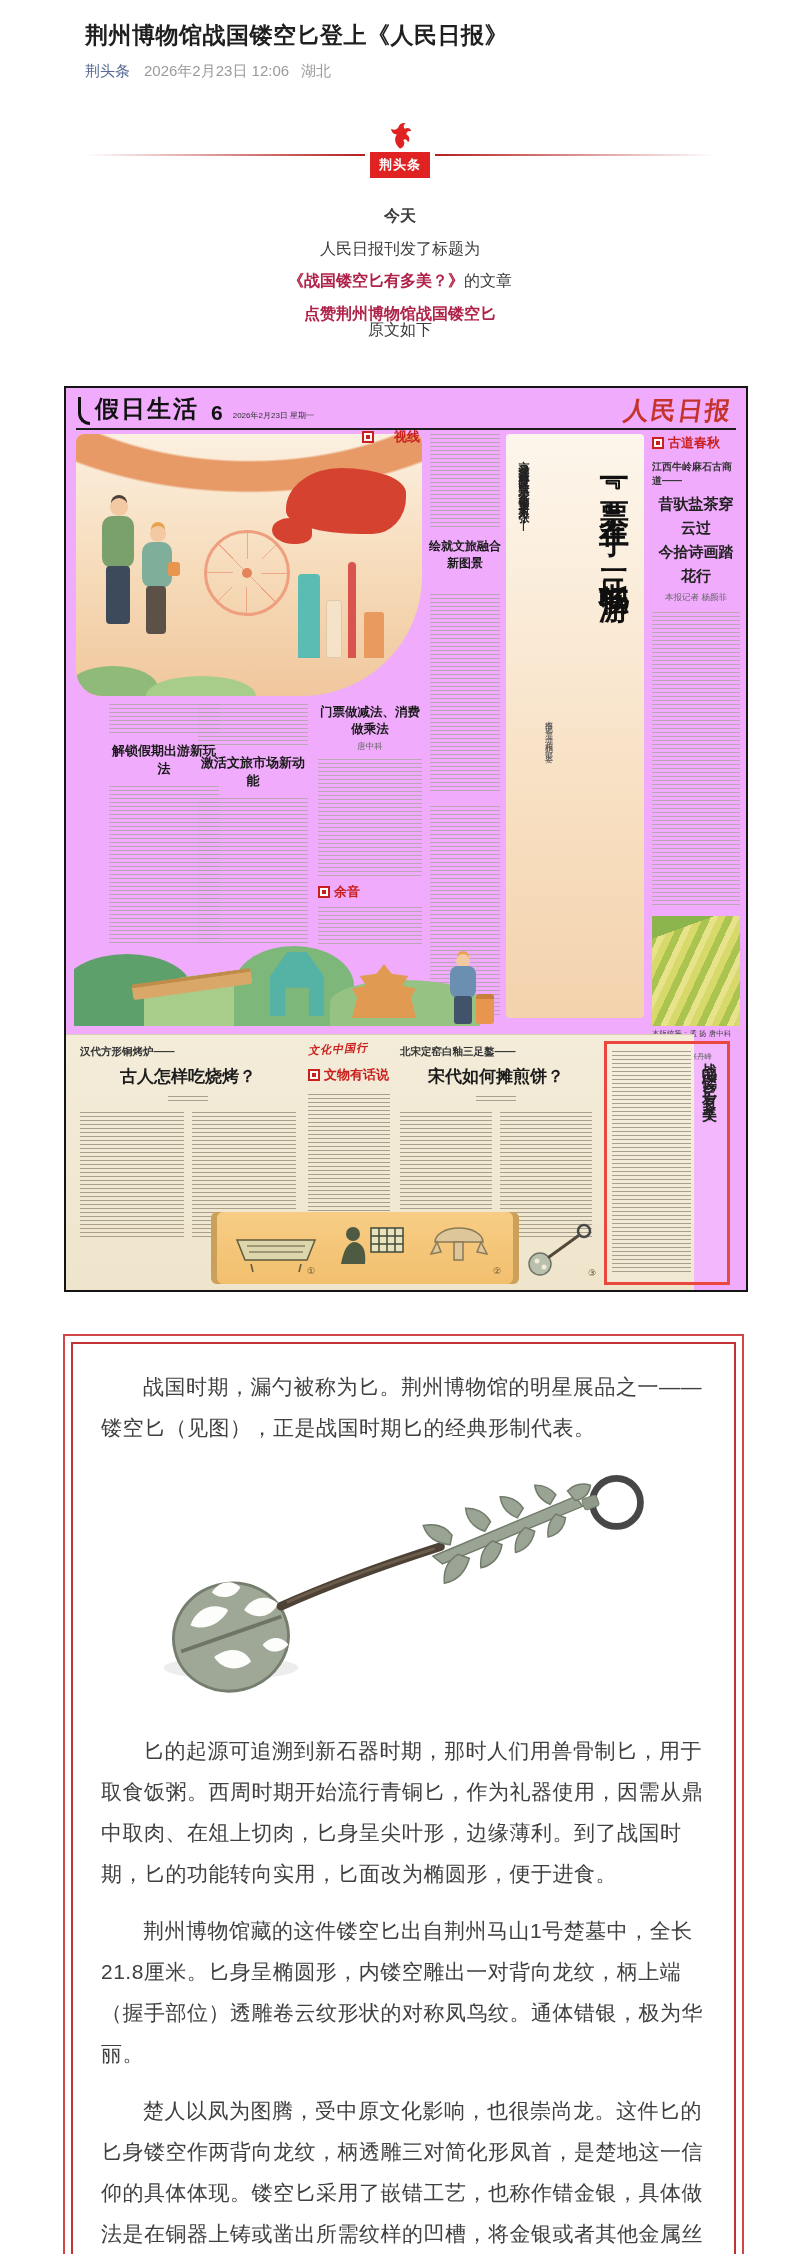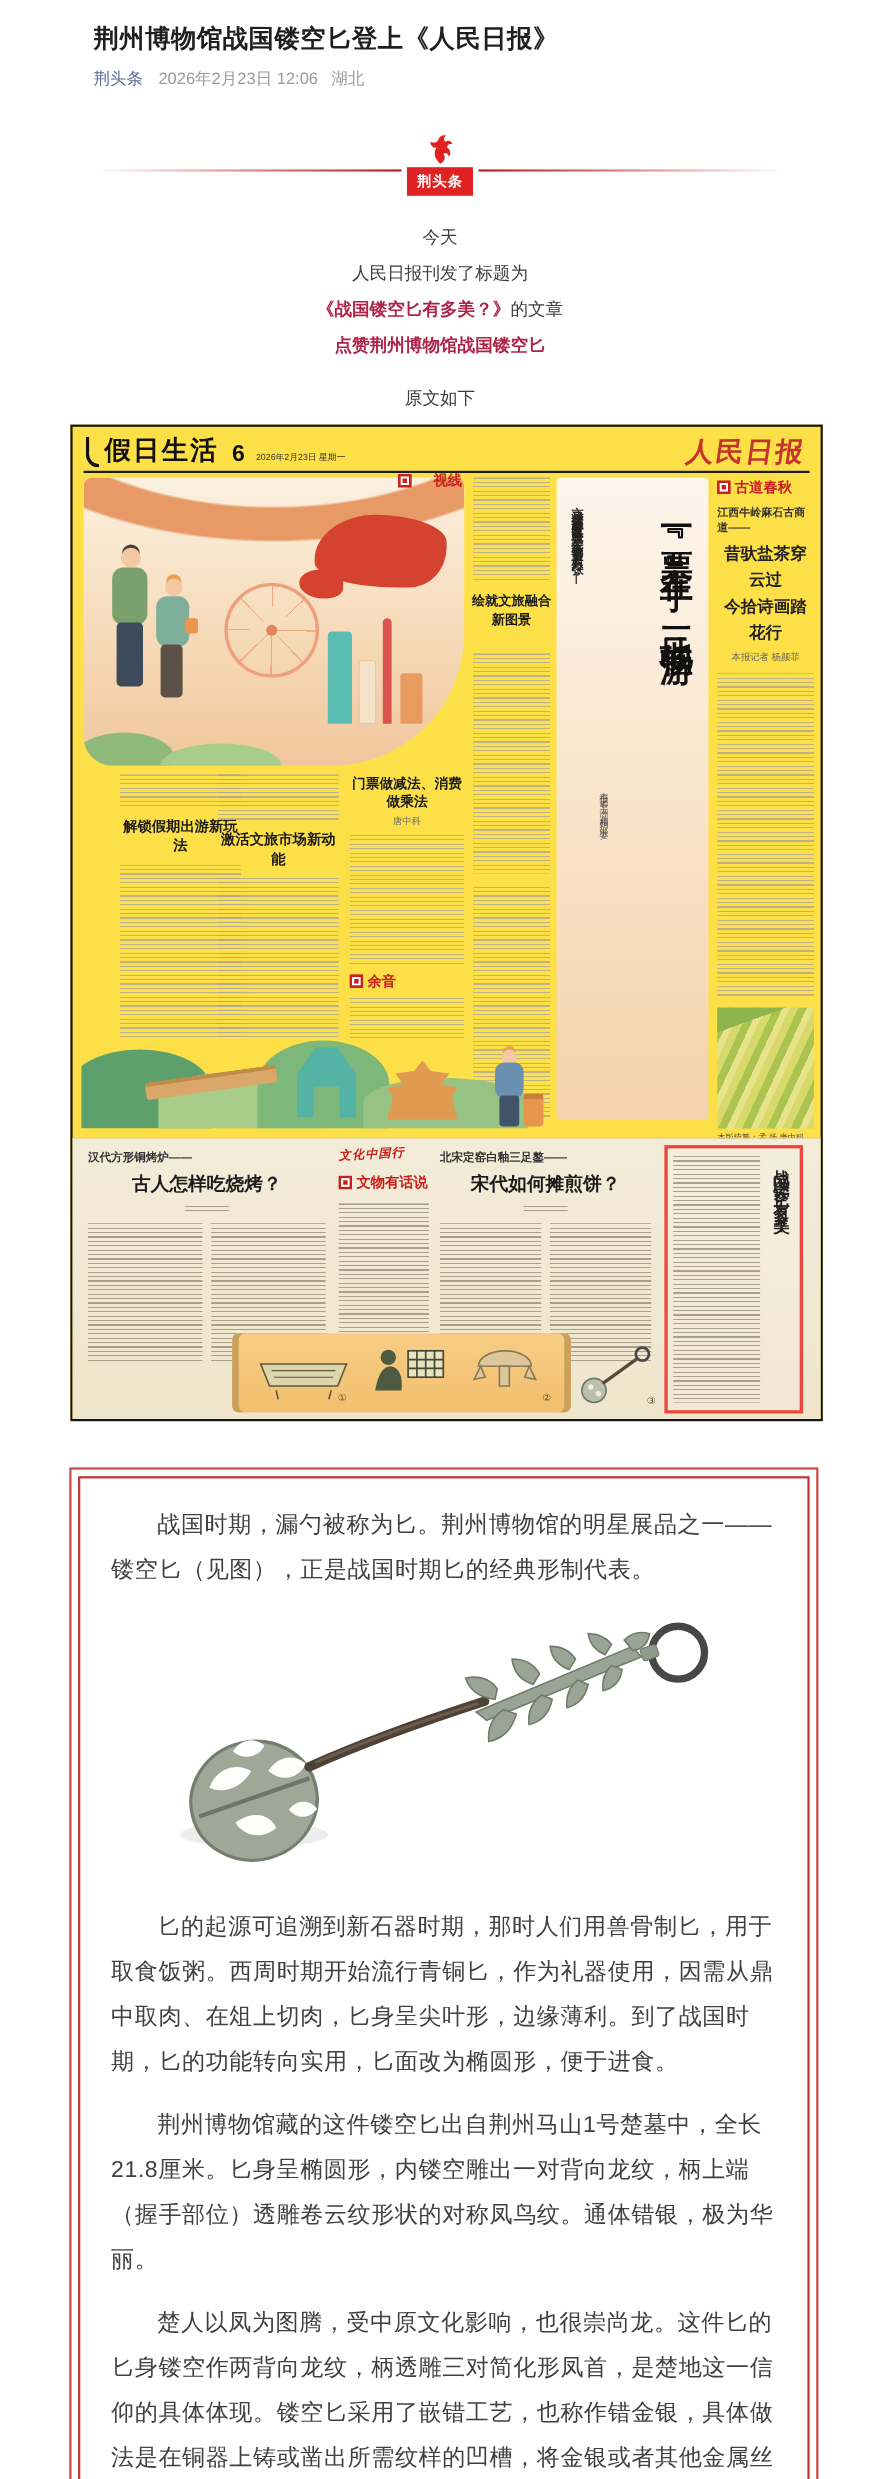--- a/index.html
+++ b/index.html
@@ -18,21 +18,21 @@
   .divline.l { left:85px; width:280px; background:linear-gradient(90deg, rgba(190,30,30,0), #b51f1f); }
   .divline.r { left:435px; width:280px; background:linear-gradient(90deg, #b51f1f, rgba(190,30,30,0)); }
   .badge { left:50%; transform:translateX(-50%); top:120px; text-align:center; }
   .badge .label { display:inline-block; background:#e02222; color:#fff; font-size:13px; font-weight:bold; padding:4px 9px; letter-spacing:1px; }
 
   
   .cline { left:0; width:100%; text-align:center; font-size:16px; color:#3d3d3d; }
   .red-em { color:#b02349; font-weight:bold; }
 
   
-  .paper { left:64px; top:386px; width:684px; height:906px; border:2px solid #141414; background:#fde047; }
+  .paper { left:64px; top:386px; width:684px; height:906px; border:2px solid #141414; background:#f0abfc; }
   .paper .rule { left:10px; right:10px; top:40px; height:2px; background:#1c1c1c; position:absolute; }
   .mast { left:12px; top:5px; display:flex; align-items:flex-end; }
   .mast .bracket { width:12px; height:28px; border-left:3px solid #111; border-bottom:3px solid #111; border-radius:0 0 0 14px; margin-right:5px; }
   .mast .sec { font-size:24px; font-weight:bold; color:#111; font-family:"Liberation Serif", serif; letter-spacing:2px; }
   .mast .pno { font-size:21px; font-weight:bold; margin-left:12px; color:#111; }
   .mast .mdate { font-size:8px; color:#333; margin-left:10px; margin-bottom:4px; }
   .brand { right:14px; top:6px; font-family:"Liberation Serif", serif; font-size:25px; font-weight:bold; color:#c5342c; transform:skewX(-8deg); letter-spacing:2px; }
 
   .sim { background-image:repeating-linear-gradient(180deg,#a9a49b 0 1px, transparent 1px 4px); opacity:.75; }
   .sim.dark { background-image:repeating-linear-gradient(180deg,#8f8675 0 1px, transparent 1px 4px); }
@@ -91,21 +91,21 @@
   .cctv { position:absolute; bottom:10px; left:196px; width:54px; height:64px; background:#55b3a6;
           clip-path:polygon(0 100%,0 38%,32% 0,68% 0,100% 38%,100% 100%,72% 100%,72% 56%,28% 56%,28% 100%); }
   .temple { position:absolute; bottom:8px; left:278px; width:64px; height:54px; background:#e09a52;
             clip-path:polygon(50% 0,62% 18%,88% 22%,78% 40%,100% 46%,92% 62%,100% 100%,0 100%,8% 62%,0 46%,22% 40%,12% 22%,38% 18%); }
   .tour-h { position:absolute; bottom:58px; left:382px; width:14px; height:14px; border-radius:50%; background:#f2c9a2; box-shadow:0 -4px 0 -1px #e8a24e; }
   .tour-b { position:absolute; bottom:28px; left:376px; width:26px; height:32px; border-radius:8px; background:#6a8fb0; }
   .tour-l { position:absolute; bottom:2px; left:380px; width:18px; height:28px; background:#41536b; border-radius:3px; }
   .tour-case { position:absolute; bottom:2px; left:402px; width:18px; height:30px; background:#e8964e; border-radius:3px; border-top:5px solid #c97f3b; }
 
   
-  .parch { left:0; top:646px; width:680px; height:256px; background:linear-gradient(180deg,#f3ecd9,#efe5cc); border-top:1px solid #d8cdb2; }
+  .parch { left:0; top:646px; width:628px; height:256px; background:linear-gradient(180deg,#f3ecd9,#efe5cc); border-top:1px solid #d8cdb2; }
   .art-kicker { font-size:10.5px; font-weight:bold; color:#333; }
   .art-title { font-family:"Liberation Serif", serif; font-size:17px; font-weight:bold; color:#1c1c1c; text-align:center; margin-top:6px; }
   .wh-script { font-size:11px; font-weight:bold; color:#c9201d; font-style:italic; transform:rotate(-3deg); letter-spacing:1px; }
   .scrollpic { position:absolute; left:145px; top:824px; width:308px; height:72px; background:linear-gradient(180deg,#f7cd85,#f2bf6e); border-radius:6px; box-shadow:inset 6px 0 0 #caa05a, inset -6px 0 0 #caa05a; }
   .figlabel { position:absolute; font-size:9px; color:#5a4a22; }
   .redbox { position:absolute; left:538px; top:653px; width:126px; height:244px; border:3px solid #ea473e; display:flex; padding:7px 5px; gap:5px; background:rgba(255,255,255,.15); }
   .boxed-title { writing-mode:vertical-rl; font-family:"Liberation Serif", serif; font-size:15px; font-weight:bold; color:#222; letter-spacing:6px; height:100%; }
 
   
   .quote-outer { left:63px; top:1334px; width:681px; border:2px solid #d14747; padding:6px; background:#fff; }
@@ -127,27 +127,27 @@
   <div class="abs divline r"></div>
   <div class="abs badge">
     <div style="line-height:0;">
       <svg width="34" height="32" viewBox="0 0 40 40">
           <path d="M20 36 C14 30 12 24 16 18 C12 18 9 15 9 11 C13 13 16 12 18 9 C19 5 23 3 27 4 C24 6 24 9 26 11 C30 9 33 10 34 14 C30 13 28 15 28 18 C32 20 33 25 30 28 C29 24 26 23 24 25 C27 29 25 34 20 36 Z" fill="#e02222"></path>
         </svg>
     </div>
     <div class="label">荆头条</div>
   </div>
 
-  <div class="abs cline" style="top:206px;">今天</div>
+  <div class="abs cline" style="top:206px;font-weight:bold;">今天</div>
   <div class="abs cline" style="top:239px;">人民日报刊发了标题为</div>
   <div class="abs cline" style="top:271px;">
     <span class="red-em">《战国镂空匕有多美？》</span><span>的文章</span>
   </div>
   <div class="abs cline red-em" style="top:304px;">点赞荆州博物馆战国镂空匕</div>
-  <div class="abs cline" style="top:352px;font-family:Liberation Mono, monospace;">原文如下</div>
+  <div class="abs cline" style="top:320px;font-family:Liberation Mono, monospace;">原文如下</div>
 
   <figure class="abs paper">
 
     <div class="abs mast">
       <div class="bracket"></div>
       <span class="sec">假日生活</span>
       <span class="pno">6</span>
       <span class="mdate">2026年2月23日 星期一</span>
     </div>
     <div class="abs brand">人民日报</div>

